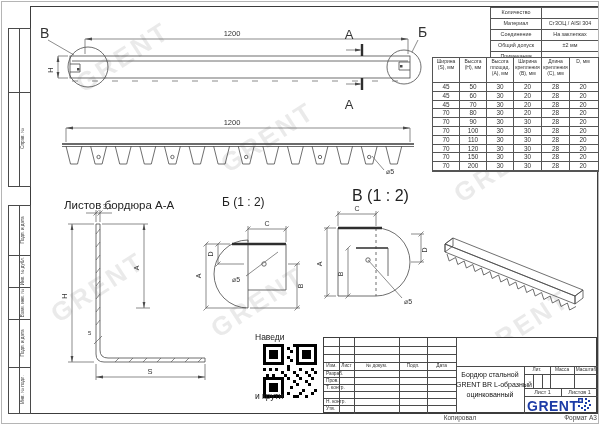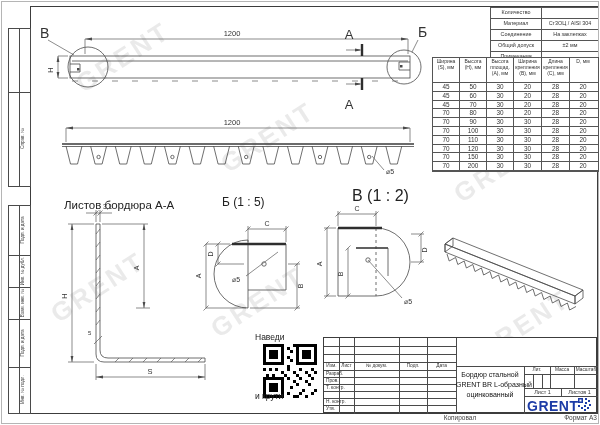--- a/index.html
+++ b/index.html
@@ -174,21 +174,21 @@
   <text x="48" y="139" class="t" font-size="6">5</text>
 
   <line x1="56" y1="168" x2="56" y2="184" class="dim"></line>
   <line x1="165" y1="168" x2="165" y2="184" class="dim"></line>
   <line x1="56" y1="181" x2="165" y2="181" class="dim"></line>
   <polygon points="56,181 63,179.4 63,182.6" class="arr"></polygon>
   <polygon points="165,181 158,179.4 158,182.6" class="arr"></polygon>
   <text x="110" y="178" class="t" font-size="7.5" text-anchor="middle">S</text>
 </svg>
 
-<div class="abs heading" style="left:222px;top:195px;font-size:12px;z-index:3;">Б (1 : 5)</div>
+<div class="abs heading" style="left:222px;top:195px;font-size:12px;z-index:3;">Б (1 : 2)</div>
 <svg style="left:196px;top:206px;" width="114" height="110" viewBox="0 0 114 110">
   <path d="M52,34 A34,34 0 0 0 52,102" class="thin"></path>
   <line x1="52" y1="34" x2="52" y2="102" class="thin"></line>
   <line x1="36" y1="38" x2="90" y2="38" class="xthick"></line>
   <line x1="90" y1="38" x2="90" y2="84" class="thin"></line>
   <line x1="52" y1="84" x2="90" y2="84" class="thin"></line>
   <circle cx="68" cy="58" r="2.2" class="thin"></circle>
   <line x1="50" y1="70" x2="82" y2="46" class="dim"></line>
   <text x="36" y="76" class="t" font-size="7">⌀5</text>
 

